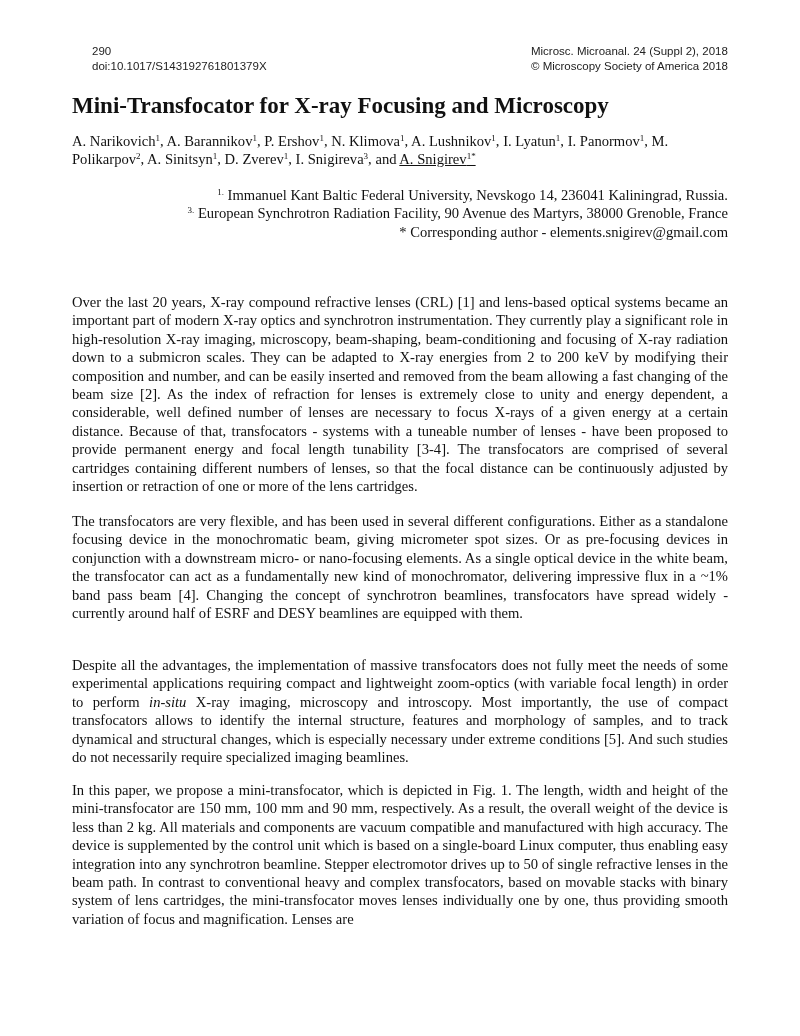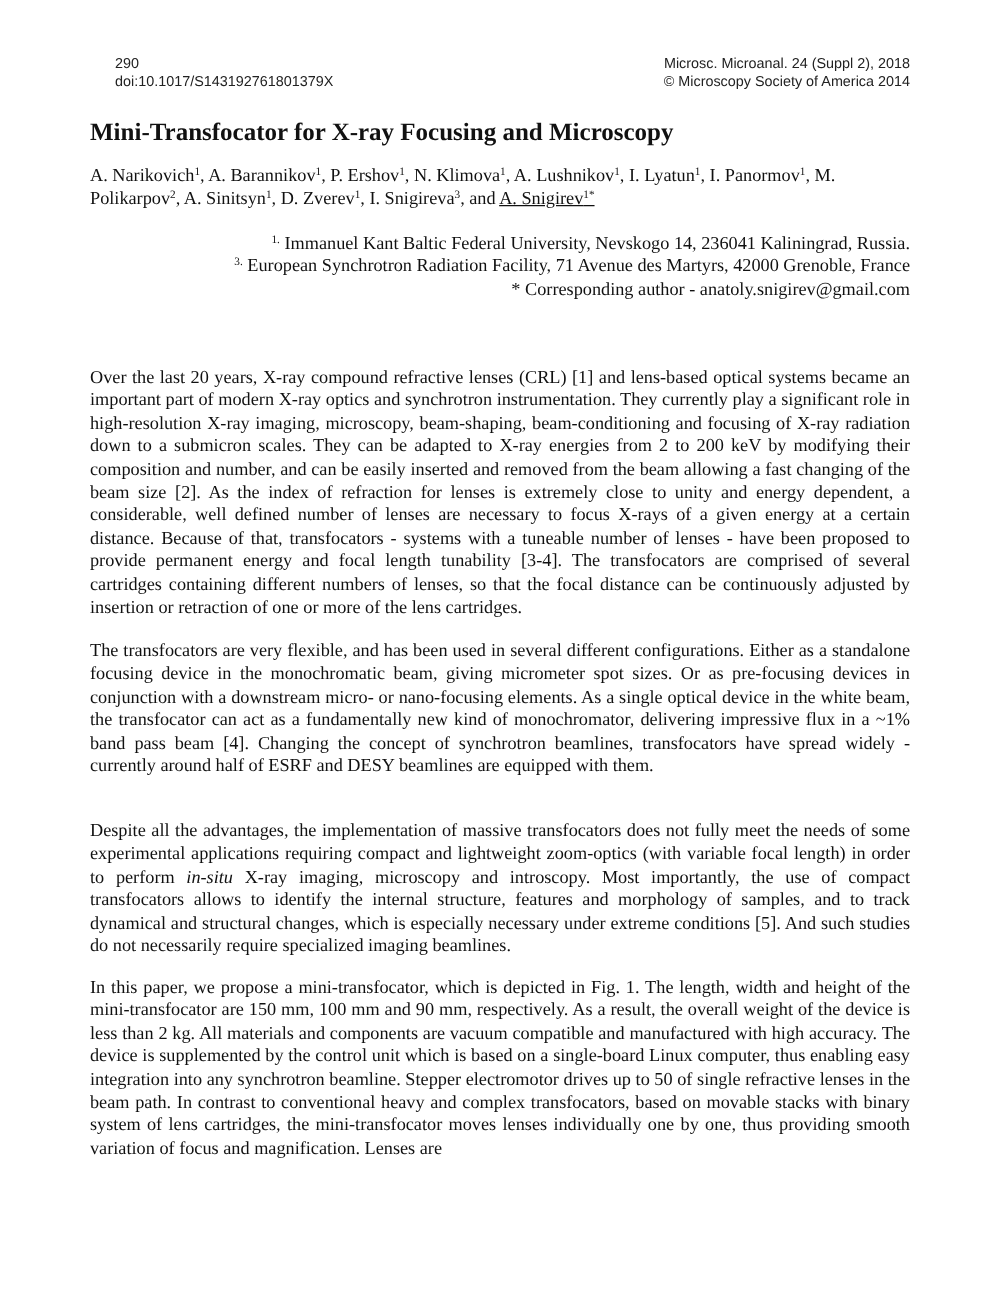--- a/index.html
+++ b/index.html
@@ -1,21 +1,21 @@
 <!DOCTYPE html>
 <html><head>
 <meta charset="utf-8">
 <style>
   html, body { margin:0; padding:0; background:#ffffff; }
   body { width:800px; height:1036px; position:relative; overflow:hidden; color:#111; }
   .page { position:absolute; left:72px; top:0; width:656px; }
   .hdr { position:absolute; top:44px; left:0; width:656px; font-family:"Liberation Sans", sans-serif; font-size:11.5px; line-height:15px; color:#222; }
   .hdr-left { position:absolute; left:0; top:0;margin-left:20px; }
-  .hdr-right { position:absolute; right:0; top:0; text-align:right; }
-  .title { position:absolute; top:95px; left:0; font-family:"Liberation Serif", serif; font-weight:bold; font-size:20px; line-height:22px; }
+  .hdr-right { position:absolute; right:0; top:0; text-align:left; }
+  .title { position:absolute; top:95px; left:0; font-family:"Liberation Serif", serif; font-weight:bold; font-size:23px; line-height:22px; }
   .serif { font-family:"Liberation Serif", serif; font-size:14.6px; line-height:18.4px; }
   .authors { position:absolute; top:132px; left:0; width:656px; }
   .authors sup, .affil sup { font-size:9px; line-height:0; vertical-align:5px; }
   .u { text-decoration:underline;text-align:center; }
   .affil { position:absolute; top:186px; left:0; width:656px; }
   .affil div { margin:0;text-align:right; }
   .para { position:absolute; left:0; width:656px; text-align:justify; margin:0; }
   .p1 { top:293px; }
   .p2 { top:512px; }
   .p3 { top:656px; }
@@ -27,34 +27,34 @@
 
 <div class="page">
 
   <div class="hdr">
     <div class="hdr-left">
       <div>290</div>
       <div>doi:10.1017/S143192761801379X</div>
     </div>
     <div class="hdr-right">
       <div>Microsc. Microanal. 24 (Suppl 2), 2018</div>
-      <div>© Microscopy Society of America 2014</div>
+      <div>© Microscopy Society of America 2018</div>
     </div>
   </div>
 
   <div class="title">Mini-Transfocator for X-ray Focusing and Microscopy</div>
 
   <div class="authors serif">
     <span><span>A. Narikovich</span><sup>1</sup><span>, </span></span><span><span>A. Barannikov</span><sup>1</sup><span>, </span></span><span><span>P. Ershov</span><sup>1</sup><span>, </span></span><span><span>N. Klimova</span><sup>1</sup><span>, </span></span><span><span>A. Lushnikov</span><sup>1</sup><span>, </span></span><span><span>I. Lyatun</span><sup>1</sup><span>, </span></span><span><span>I. Panormov</span><sup>1</sup><span>, </span></span><span><span>M. Polikarpov</span><sup>2</sup><span>, </span></span><span><span>A. Sinitsyn</span><sup>1</sup><span>, </span></span><span><span>D. Zverev</span><sup>1</sup><span>, </span></span><span><span>I. Snigireva</span><sup>3</sup><span>, and </span></span><span class="u"><span>A. Snigirev</span><sup>1*</sup></span>
   </div>
 
   <div class="affil serif">
     <div><sup>1.</sup> <span>Immanuel Kant Baltic Federal University, Nevskogo 14, 236041 Kaliningrad, Russia.</span></div>
-    <div><sup>3.</sup> <span>European Synchrotron Radiation Facility, 71 Avenue des Martyrs, 42000 Grenoble, France</span></div>
-    <div>* Corresponding author - anatoly.snigirev@gmail.com</div>
+    <div><sup>3.</sup> <span>European Synchrotron Radiation Facility, 90 Avenue des Martyrs, 38000 Grenoble, France</span></div>
+    <div>* Corresponding author - elements.snigirev@gmail.com</div>
   </div>
 
   <p class="para serif p1">Over the last 20 years, X-ray compound refractive lenses (CRL) [1] and lens-based optical systems became an important part of modern X-ray optics and synchrotron instrumentation. They currently play a significant role in high-resolution X-ray imaging, microscopy, beam-shaping, beam-conditioning and focusing of X-ray radiation down to a submicron scales. They can be adapted to X-ray energies from 2 to 200 keV by modifying their composition and number, and can be easily inserted and removed from the beam allowing a fast changing of the beam size [2]. As the index of refraction for lenses is extremely close to unity and energy dependent, a considerable, well defined number of lenses are necessary to focus X-rays of a given energy at a certain distance. Because of that, transfocators - systems with a tuneable number of lenses - have been proposed to provide permanent energy and focal length tunability [3-4]. The transfocators are comprised of several cartridges containing different numbers of lenses, so that the focal distance can be continuously adjusted by insertion or retraction of one or more of the lens cartridges.</p>
   <p class="para serif p2">The transfocators are very flexible, and has been used in several different configurations. Either as a standalone focusing device in the monochromatic beam, giving micrometer spot sizes. Or as pre-focusing devices in conjunction with a downstream micro- or nano-focusing elements. As a single optical device in the white beam, the transfocator can act as a fundamentally new kind of monochromator, delivering impressive flux in a ~1% band pass beam [4]. Changing the concept of synchrotron beamlines, transfocators have spread widely - currently around half of ESRF and DESY beamlines are equipped with them.</p>
   <p class="para serif p3"><span>Despite all the advantages, the implementation of massive transfocators does not fully meet the needs of some experimental applications requiring compact and lightweight zoom-optics (with variable focal length) in order to perform </span><em>in-situ</em><span> X-ray imaging, microscopy and introscopy. Most importantly, the use of compact transfocators allows to identify the internal structure, features and morphology of samples, and to track dynamical and structural changes, which is especially necessary under extreme conditions [5]. And such studies do not necessarily require specialized imaging beamlines.</span></p>
   <p class="para serif p4">In this paper, we propose a mini-transfocator, which is depicted in Fig. 1. The length, width and height of the mini-transfocator are 150 mm, 100 mm and 90 mm, respectively. As a result, the overall weight of the device is less than 2 kg. All materials and components are vacuum compatible and manufactured with high accuracy. The device is supplemented by the control unit which is based on a single-board Linux computer, thus enabling easy integration into any synchrotron beamline. Stepper electromotor drives up to 50 of single refractive lenses in the beam path. In contrast to conventional heavy and complex transfocators, based on movable stacks with binary system of lens cartridges, the mini-transfocator moves lenses individually one by one, thus providing smooth variation of focus and magnification. Lenses are</p>
 
 </div>
 
 </body></html>

